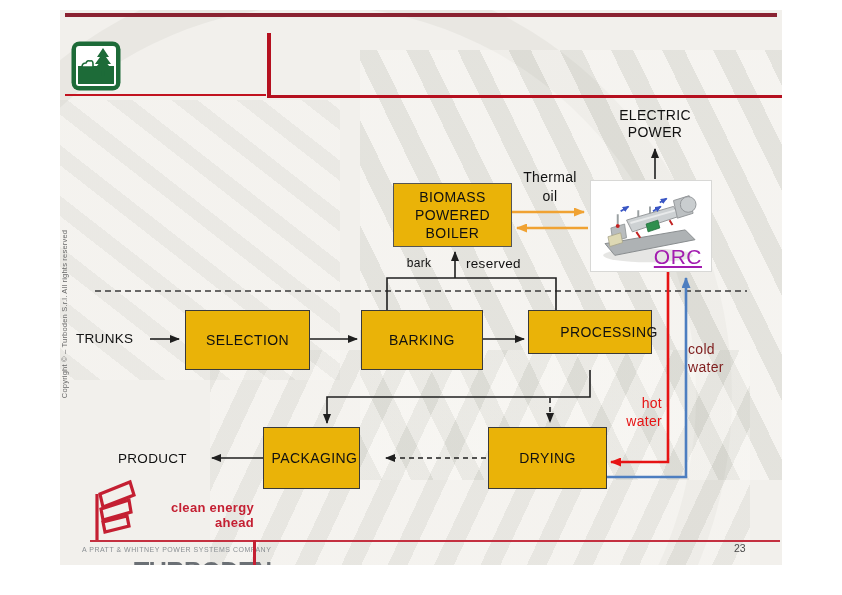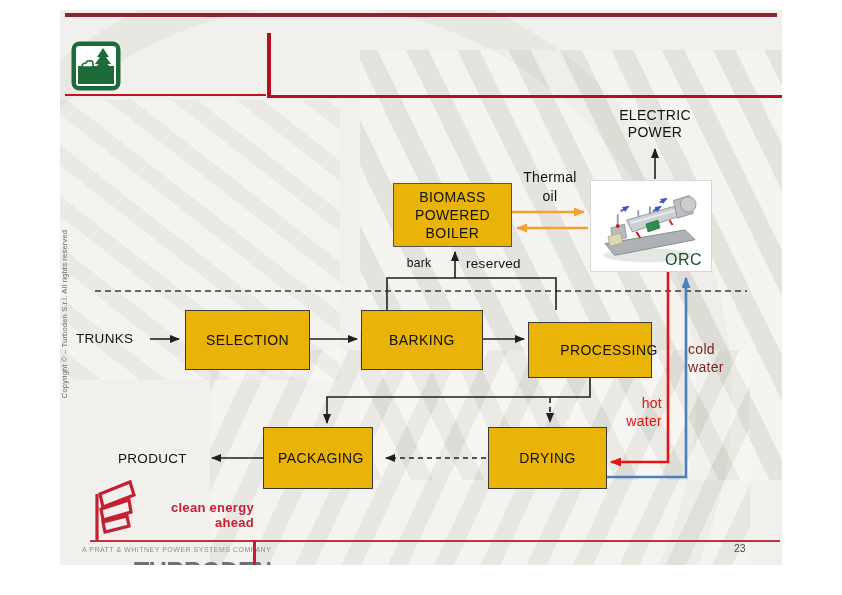--- a/index.html
+++ b/index.html
@@ -46,28 +46,28 @@
   }
   
   .pbox{
     position:absolute;background:#eab308;border:1.5px solid #3a3a3a;
     display:flex;align-items:center;justify-content:center;text-align:center;
     font-size:14px;color:#111;letter-spacing:.4px;box-sizing:border-box;
   }
   .pbox-boiler{left:333px;top:173px;width:119px;height:64px;line-height:18px;border-color:#555;}
   .pbox-selection{left:125px;top:300px;width:125px;height:60px;}
   .pbox-barking{left:301px;top:300px;width:122px;height:60px;}
-  .pbox-processing{left:468px;top:312px;width:124px;height:56px;padding-left:38px;}
-  .pbox-packaging{left:203px;top:417px;width:110px;height:62px;padding-left:6px;}
+  .pbox-processing{left:468px;top:300px;width:124px;height:44px;padding-left:38px;}
+  .pbox-packaging{left:203px;top:417px;width:97px;height:62px;padding-left:6px;}
   .pbox-drying{left:428px;top:417px;width:119px;height:62px;}
   .orc-box{
     position:absolute;left:530px;top:170px;width:122px;height:92px;background:#ffffff;
     border:1px solid #d8d8d6;box-sizing:border-box;
   }
-  .orc-label{position:absolute;right:9px;bottom:2px;font-size:16px;color:#14532d;letter-spacing:.5px;}
+  .orc-label{position:absolute;right:9px;bottom:2px;font-size:21px;color:#a21caf;letter-spacing:.5px;text-decoration:underline;}
   
   .lbl{position:absolute;font-size:14px;color:#111;letter-spacing:.3px;}
   .lbl-electric{left:545px;top:97px;width:100px;text-align:center;line-height:17px;}
   .lbl-thermal{left:454px;top:158px;width:72px;text-align:center;line-height:19px;}
   .lbl-bark{left:333px;top:246px;width:52px;text-align:center;font-size:12px;}
   .lbl-sawdust{left:406px;top:246px;font-size:13.5px;}
   .lbl-trunks{left:16px;top:321px;font-size:13.5px;}
   .lbl-product{left:58px;top:441px;font-size:13.5px;}
   .lbl-cold{left:628px;top:330px;color:#7f1d1d;line-height:18px;}
   .lbl-hot{left:550px;top:384px;width:52px;text-align:right;color:#e61414;line-height:18px;}

